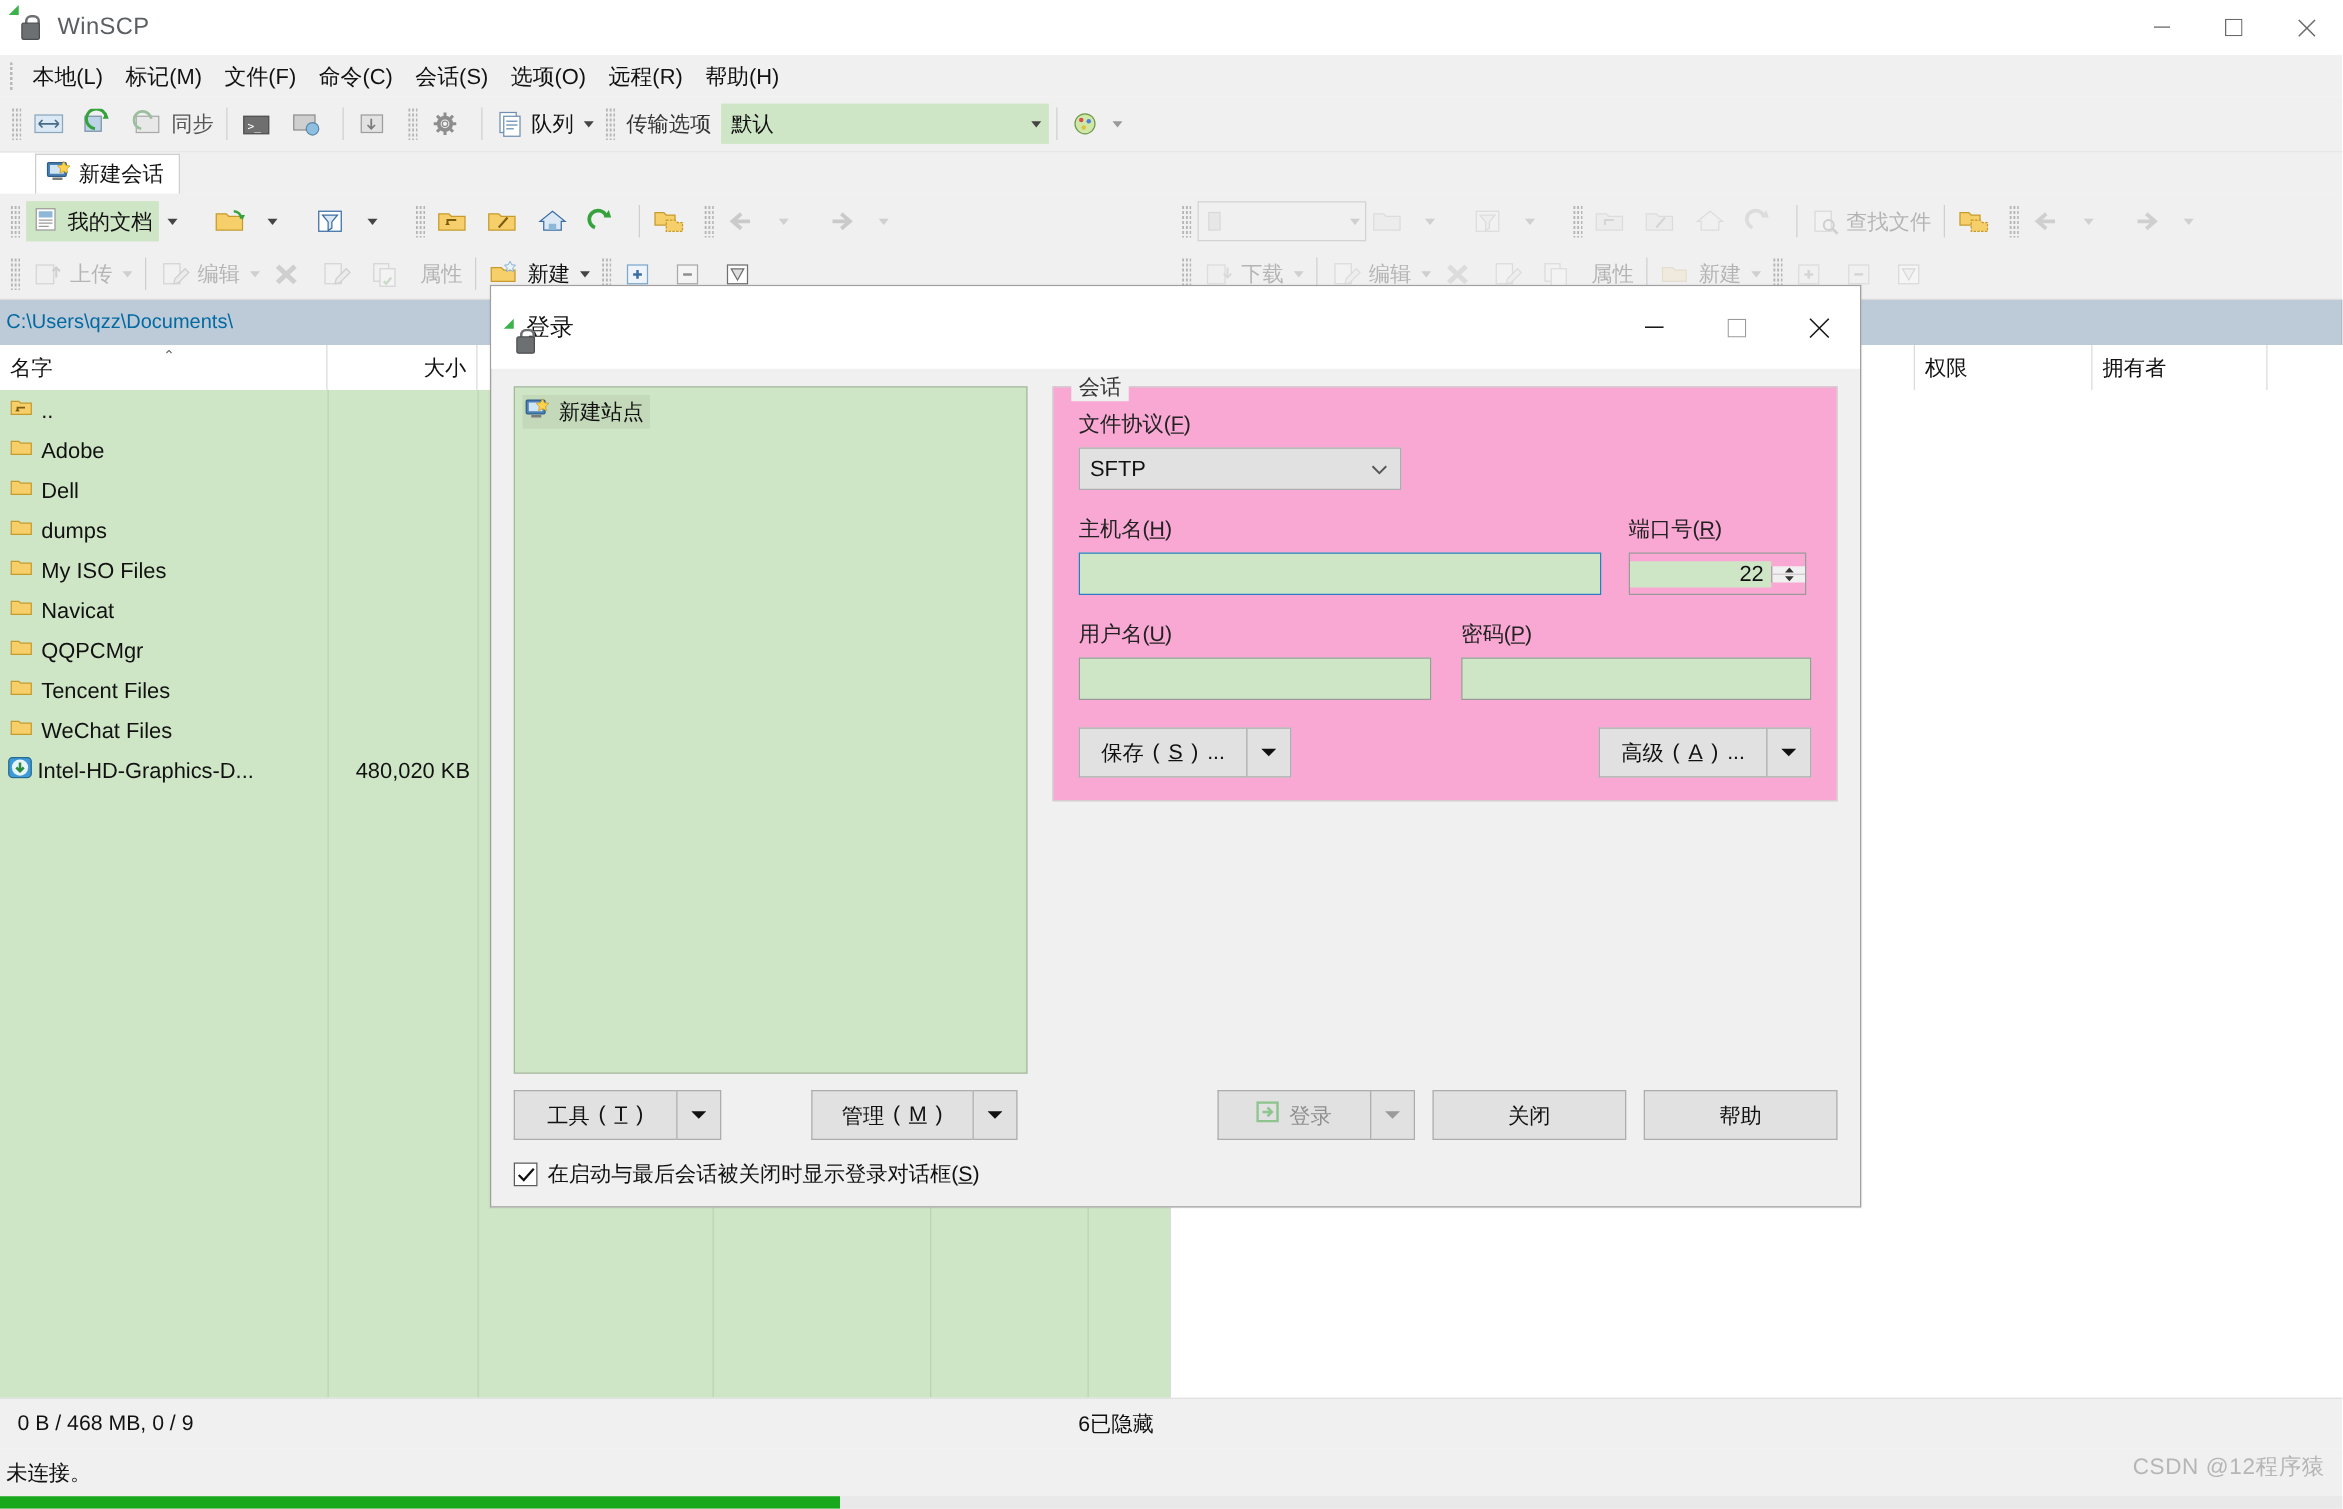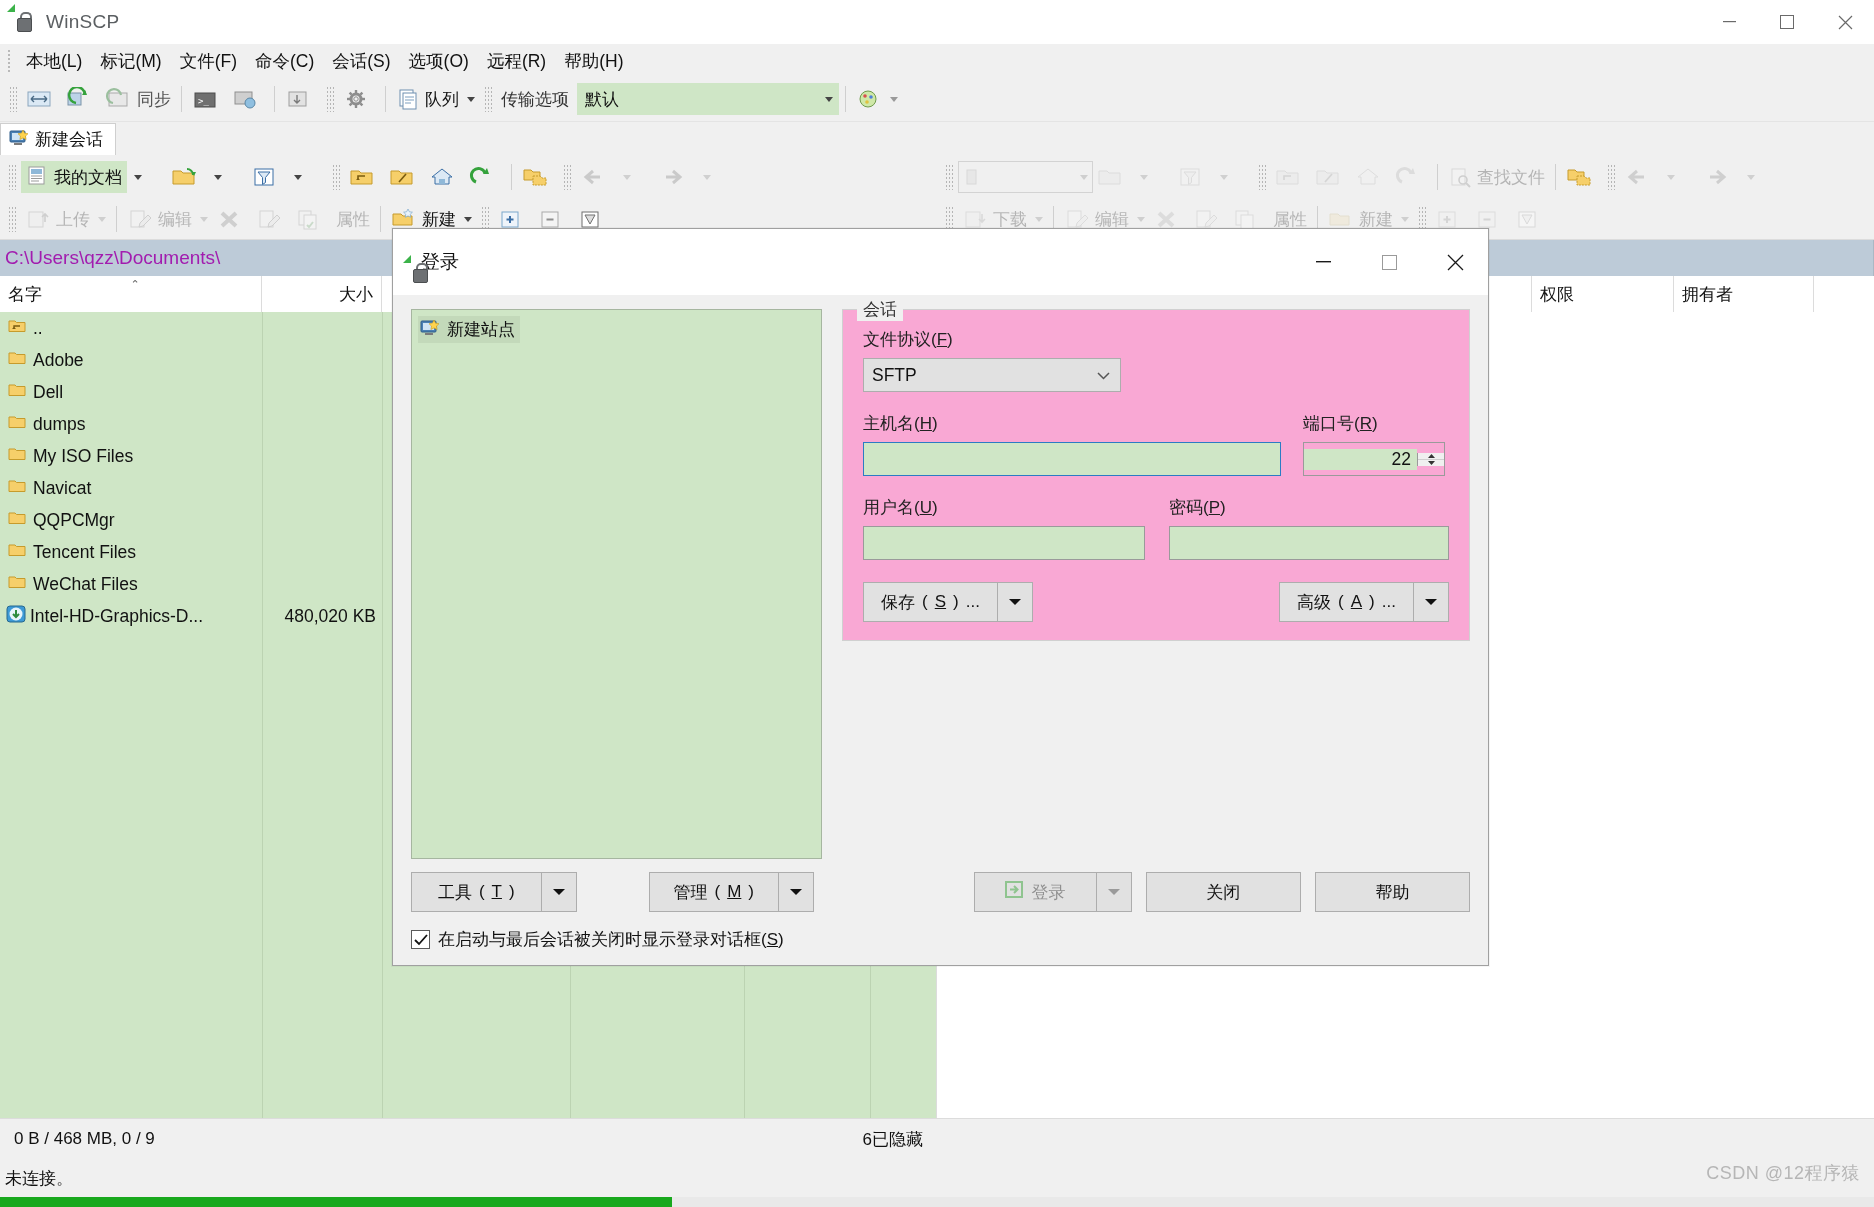--- a/index.html
+++ b/index.html
@@ -42,21 +42,21 @@
   .tbtn .lbl.on{color:#111;}
   .vsep{width:1px;height:26px;background:#cfcfcf;margin:0 6px;}
   .caret{width:0;height:0;border-left:4px solid transparent;border-right:4px solid transparent;border-top:5px solid #444;margin-left:3px;}
   .caret.dim{border-top-color:#9a9a9a;}
   .transfer-lbl{font-size:17px;color:#333;margin:0 8px 0 4px;}
   .transfer-combo{width:260px;height:30px;background:#cfe6c6;border:1px solid #cfe6c6;display:flex;align-items:center;position:relative;}
   .transfer-combo .val{font-size:17px;color:#111;padding-left:7px;text-align:center;}
   .transfer-combo .dd{position:absolute;right:0;top:0;bottom:0;width:22px;display:flex;align-items:center;justify-content:center;}
 
   
-  .tabstrip{height:33px;background:#f0f0f0;display:flex;align-items:flex-end;flex:0 0 auto;}
+  .tabstrip{height:33px;background:#f0f0f0;display:flex;align-items:flex-end;flex:0 0 auto;margin-left:28px;}
   .tab{height:31px;display:flex;align-items:center;gap:6px;padding:0 12px 0 8px;background:#fff;border:1px solid #cfcfcf;border-bottom:none;}
   .tab .tlbl{font-size:17px;color:#111;}
 
   
   .panelbars{flex:0 0 auto;display:flex;background:#f0f0f0;border-bottom:1px solid #dcdcdc;}
   .halfbar{width:50%;display:flex;flex-direction:column;}
   .hrow{height:44px;display:flex;align-items:center;padding-left:3px;}
   .hrow.second{height:40px;}
   .pathcombo{height:30px;display:flex;align-items:center;background:#cfe6c6;border:1px solid #cfe6c6;padding:0 4px;gap:6px;}
   .pathcombo.empty{background:#f0f0f0;border:1px solid #a6a6a6;width:125px;}
@@ -65,21 +65,21 @@
 
   
   .colheaders{flex:0 0 auto;display:flex;background:#fff;height:36px;}
   .colpanel{width:50%;display:flex;border-right:1px solid #dcdcdc;box-sizing:border-box;}
   .colh{height:36px;display:flex;align-items:center;font-size:17px;color:#111;border-right:1px solid #dcdcdc;box-sizing:border-box;padding:0 8px;position:relative;}
   .colh .sortmark{position:absolute;left:50%;top:2px;font-size:11px;color:#666;}
 
   
   .pathbars{flex:0 0 auto;display:flex;height:36px;}
   .pathbar{width:50%;background:#bdcbd8;display:flex;align-items:center;padding-left:5px;box-sizing:border-box;border-right:1px solid #aab8c4;}
-  .pathbar .ptxt{font-size:19px;color:#a21caf;}
+  .pathbar .ptxt{font-size:16px;color:#0369a1;}
 
   
   .lists{flex:1 1 auto;display:flex;min-height:0;}
   .listpanel{width:50%;box-sizing:border-box;display:flex;flex-direction:column;border-right:1px solid #dcdcdc;}
   .listbody{flex:1 1 auto;background:#cfe6c6;position:relative;overflow:hidden;}
   .listbody.empty{background:#ffffff;}
   .row{height:32px;display:flex;align-items:center;font-size:17.5px;color:#111;}
   .row .nm{padding-left:8px;width:262px;box-sizing:border-box;display:flex;align-items:center;gap:7px;overflow:hidden;white-space:nowrap;}
   .row .sz{width:120px;text-align:right;padding-right:6px;box-sizing:border-box;}
   .gridlines{position:absolute;inset:0;pointer-events:none;}

